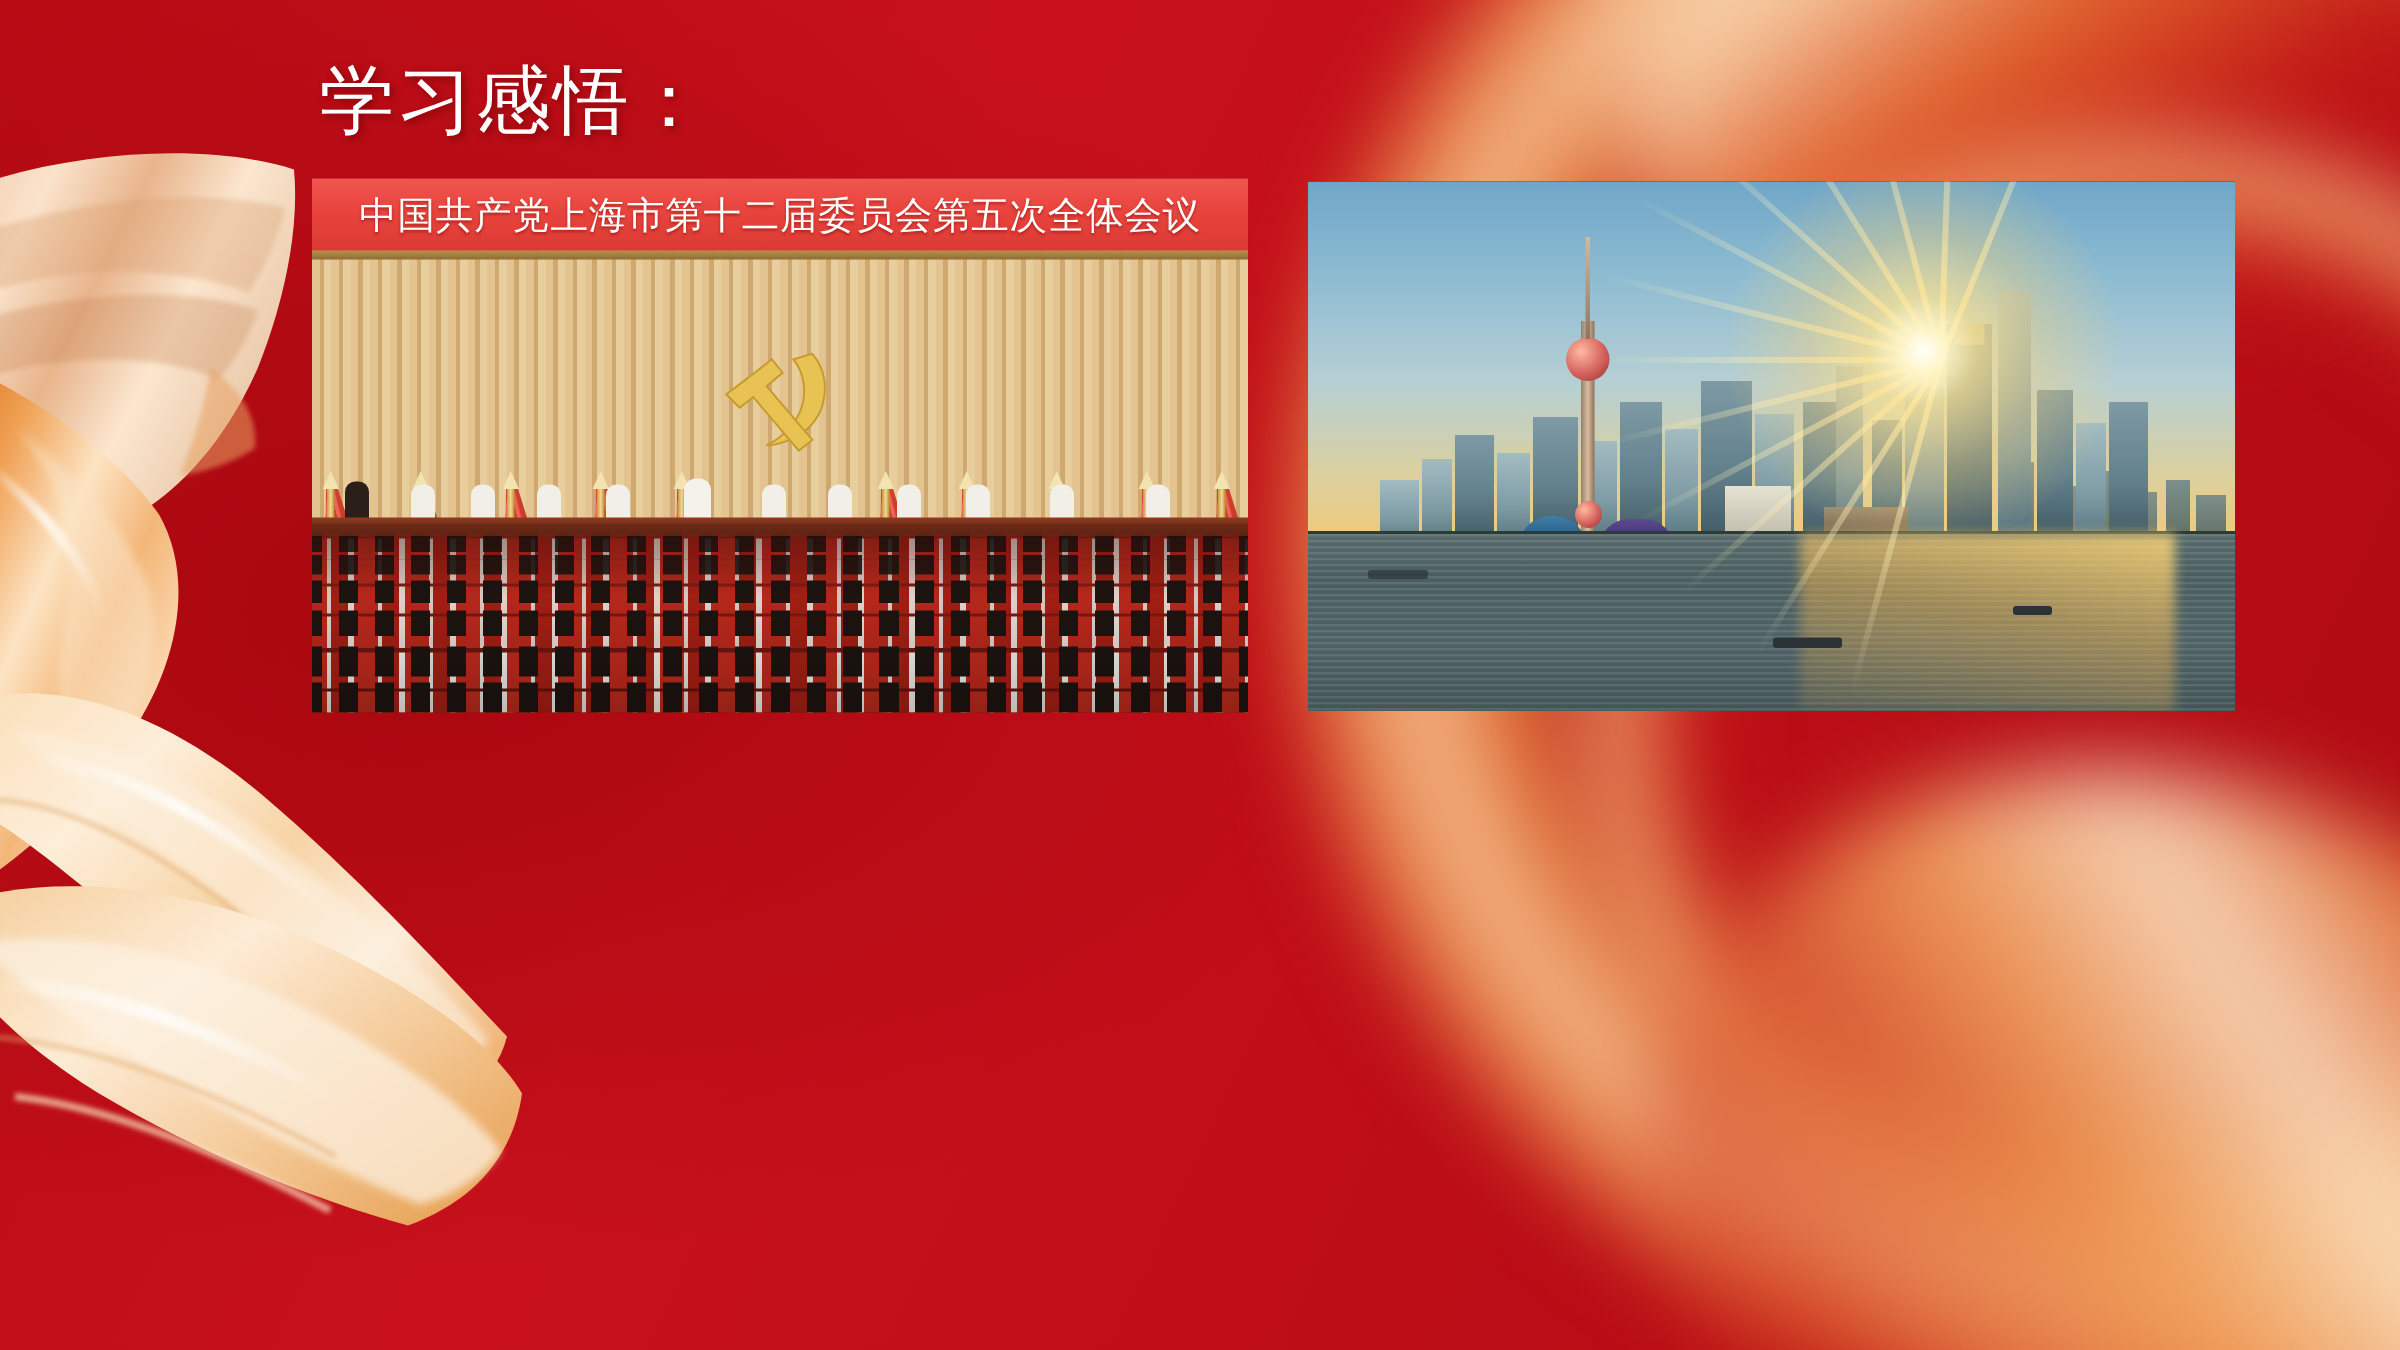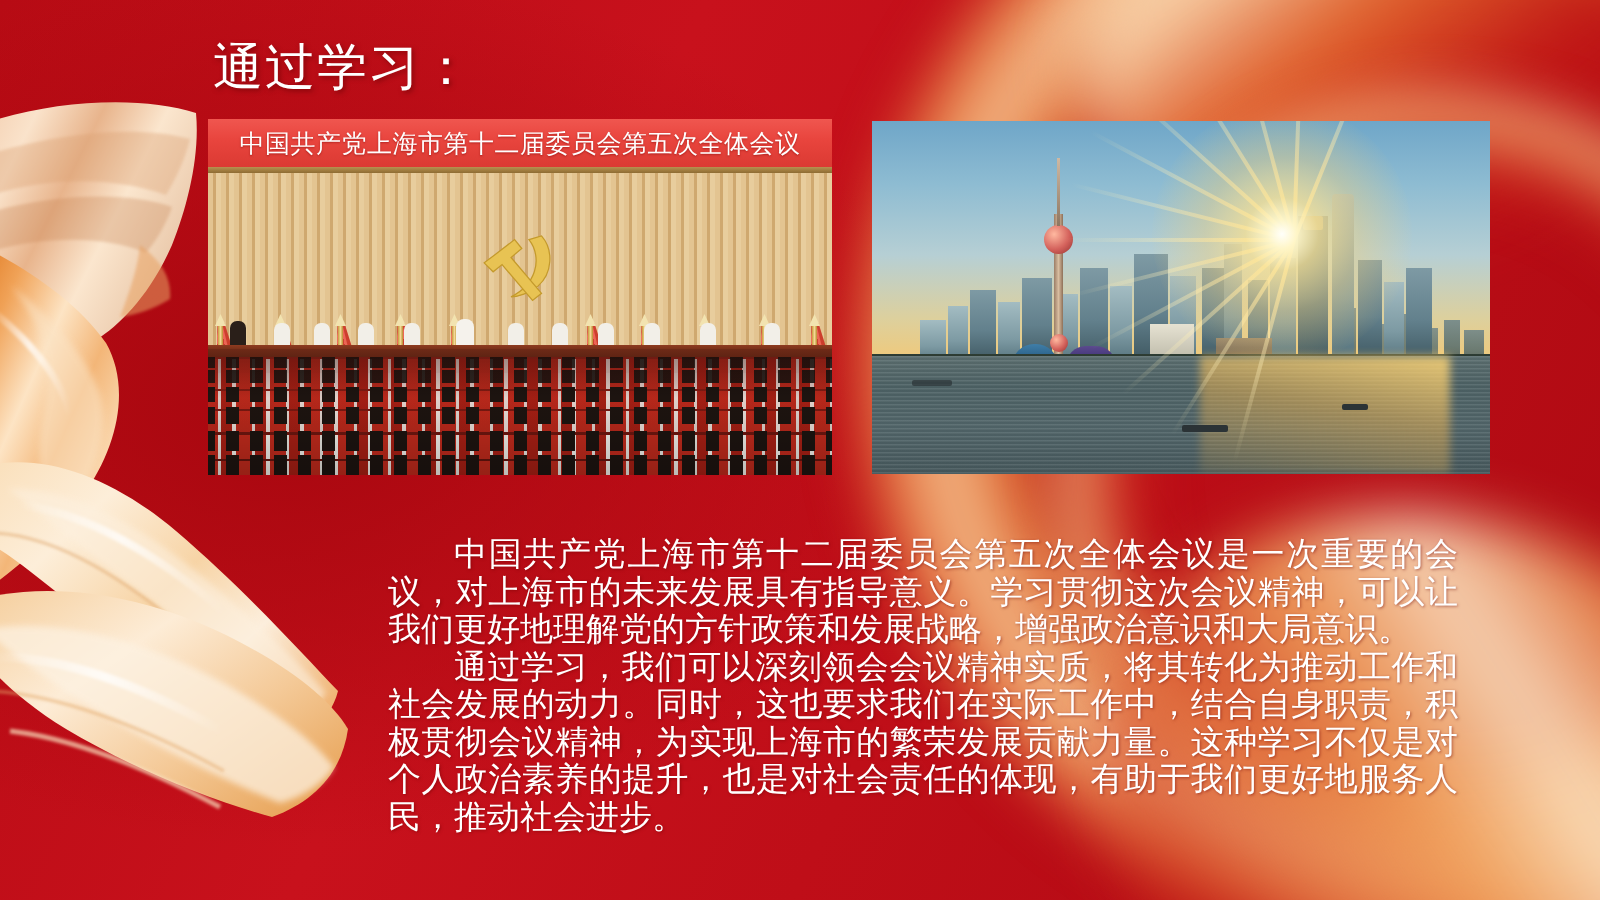--- a/index.html
+++ b/index.html
@@ -357,21 +357,21 @@
                C206,704 130,672 66,634 C20,606 -4,580 -20,562 Z" fill="url(#silkBot)"></path>
       <path d="M-16,534 C60,522 146,546 220,586 C278,618 316,648 334,672
                C322,690 302,702 280,708 C216,682 142,644 84,608
                C42,582 8,556 -16,534 Z" fill="#fdf2e2" opacity="0.72" filter="url(#soft2)"></path>
       <path d="M-10,562 C64,560 148,594 222,636" stroke="url(#foldHi)" stroke-width="9" fill="none" filter="url(#soft)"></path>
       <path d="M-10,596 C66,600 150,636 224,676" stroke="#e3a96a" stroke-width="3.5" opacity="0.5" fill="none" filter="url(#soft)"></path>
       <path d="M10,636 C80,644 156,678 220,712" stroke="#f8dcba" stroke-width="5" opacity="0.7" fill="none" filter="url(#soft)"></path>
     </svg>
   </div>
 
-  <div id="page-title">通过学习：</div>
+  <div id="page-title">学习感悟：</div>
 
   <div class="photo" id="photo-conference">
     <div class="conf-stage"></div>
     <div class="conf-topbar"></div>
 
     <svg class="emblem" viewBox="0 0 100 96">
       <g fill="#e8c353" stroke="#c49a2c" stroke-width="1.4">
         <path d="M74,10 C88,26 86,52 70,66 C60,74 48,78 40,78 C52,72 62,62 66,50 C70,38 68,24 60,14 Z"></path>
         <path d="M26,28 L44,14 L52,24 L40,34 L74,74 L64,82 L30,42 L20,50 L10,40 Z"></path>
       </g>
@@ -539,24 +539,20 @@
       <div class="sunray" style="transform:rotate(92deg);"></div>
       <div class="sunray" style="transform:rotate(112deg);"></div>
       <div class="sunglow"></div>
     </div>
 
     <div class="boat" style="left:310px; bottom:42px; width:46px; height:7px;"></div>
     <div class="boat" style="left:470px; bottom:64px; width:26px; height:6px;"></div>
     <div class="boat" style="left:40px;  bottom:88px; width:40px; height:6px; opacity:.7;"></div>
   </div>
 
-  <div id="body-copy">
-    <p>中国共产党上海市第十二届委员会第五次全体会议是一次重要的会议，对上海市的未来发展具有指导意义。学习贯彻这次会议精神，可以让我们更好地理解党的方针政策和发展战略，增强政治意识和大局意识。</p>
-    <p>通过学习，我们可以深刻领会会议精神实质，将其转化为推动工作和社会发展的动力。同时，这也要求我们在实际工作中，结合自身职责，积极贯彻会议精神，为实现上海市的繁荣发展贡献力量。这种学习不仅是对个人政治素养的提升，也是对社会责任的体现，有助于我们更好地服务人民，推动社会进步。</p>
-  </div>
 
   <div style="position:absolute;left:208px;top:119px;width:624px;height:48px;z-index:20;
               background:linear-gradient(180deg,#f0564f 0%,#e8443d 45%,#db3a33 100%);
               display:flex;align-items:center;justify-content:center;">
     <span class="conf-banner-text">中国共产党上海市第十二届委员会第五次全体会议</span>
   </div>
 
 </div>
 
 </body></html>

